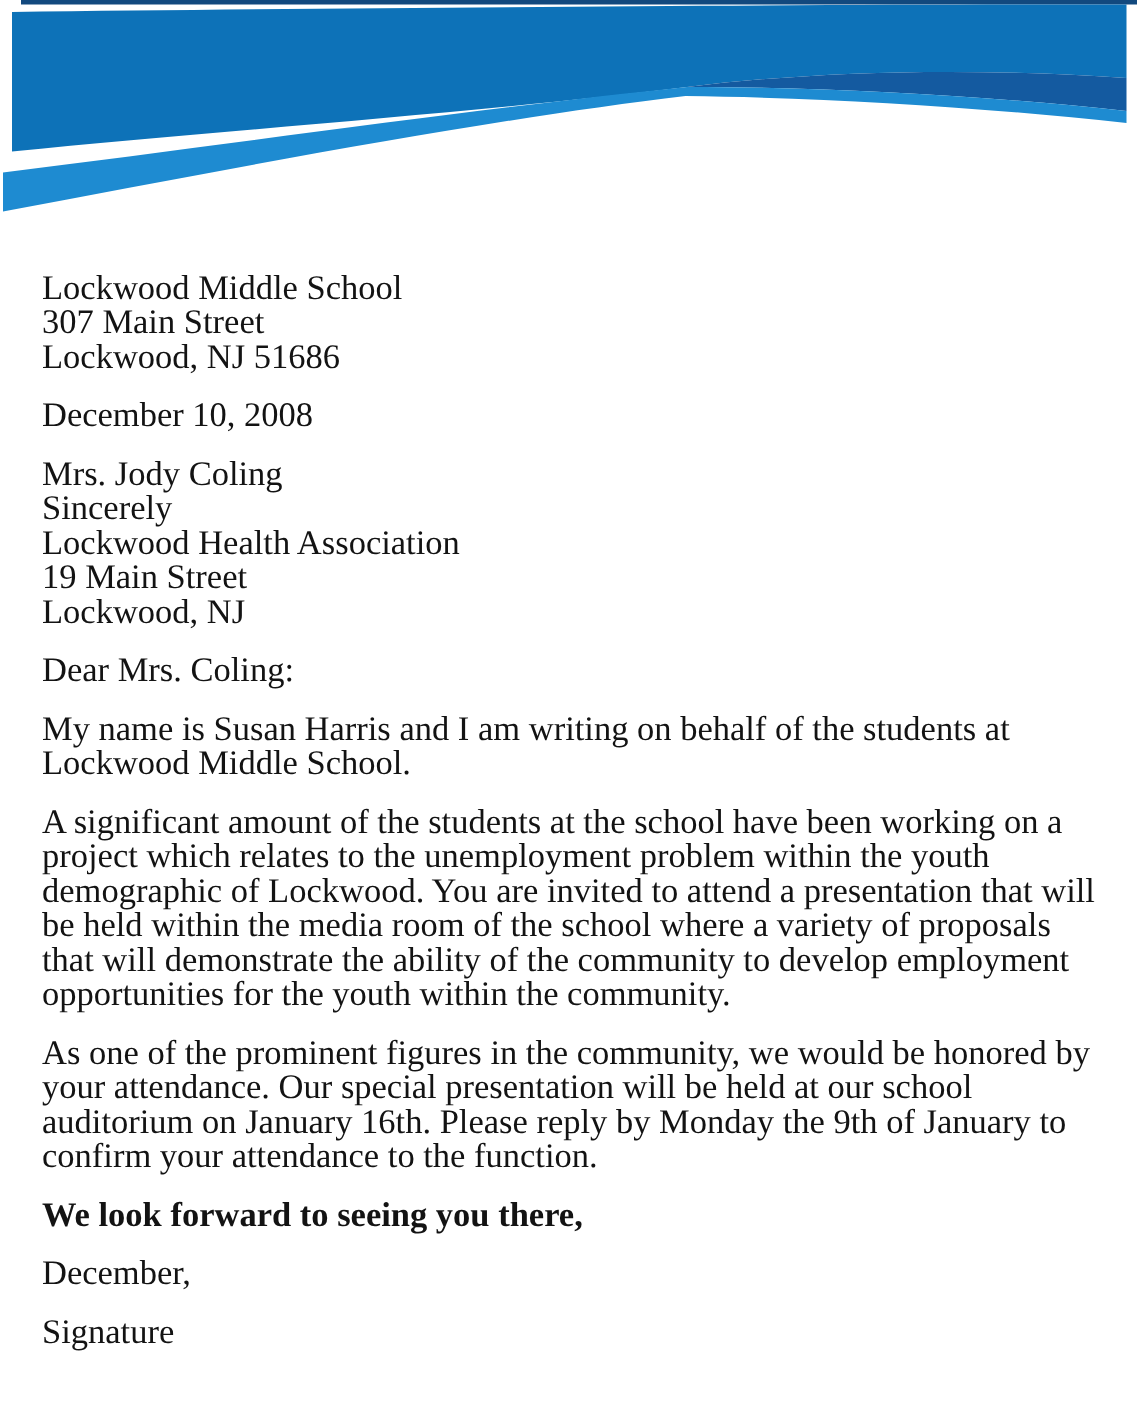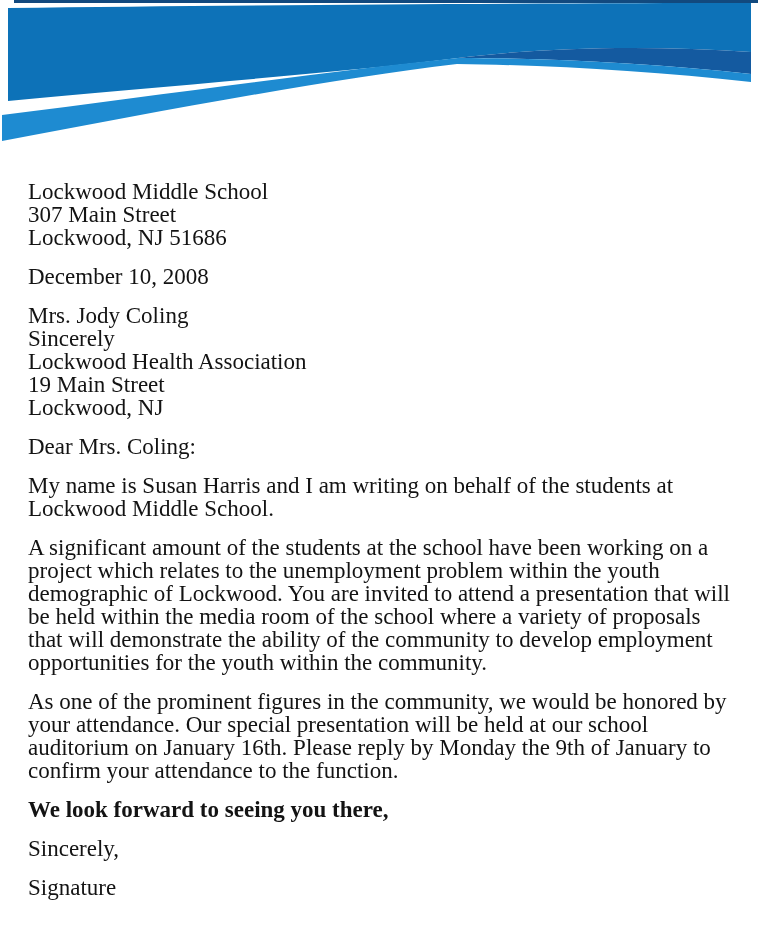--- a/index.html
+++ b/index.html
@@ -69,18 +69,18 @@
       <div>Lockwood, NJ</div>
     </div>
 
     <div class="block">Dear Mrs. Coling:</div>
 
     <p class="block">My name is Susan Harris and I am writing on behalf of the students at Lockwood Middle School.</p>
     <p class="block">A significant amount of the students at the school have been working on a project which relates to the unemployment problem within the youth demographic of Lockwood. You are invited to attend a presentation that will be held within the media room of the school where a variety of proposals that will demonstrate the ability of the community to develop employment opportunities for the youth within the community.</p>
     <p class="block">As one of the prominent figures in the community, we would be honored by your attendance. Our special presentation will be held at our school auditorium on January 16th. Please reply by Monday the 9th of January to confirm your attendance to the function.</p>
     <p class="block we-look">We look forward to seeing you there,</p>
 
-    <div class="block closing">Sincerely,</div>
+    <div class="block closing">December,</div>
 
     <div class="block signature">Signature</div>
 
   </div>
 </div>
 
 </body></html>

